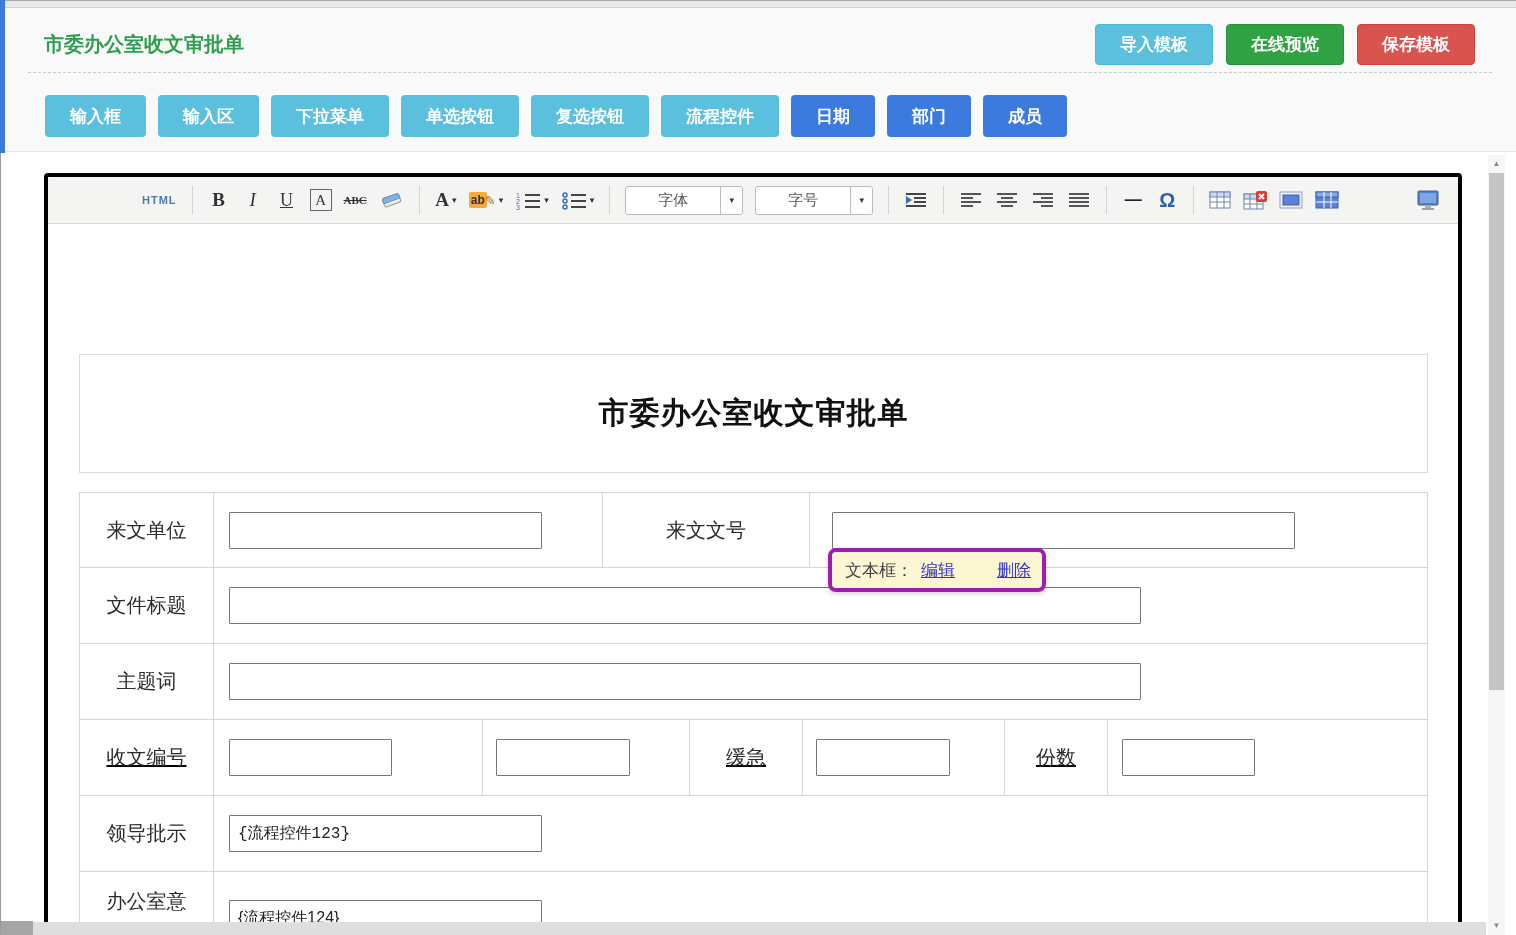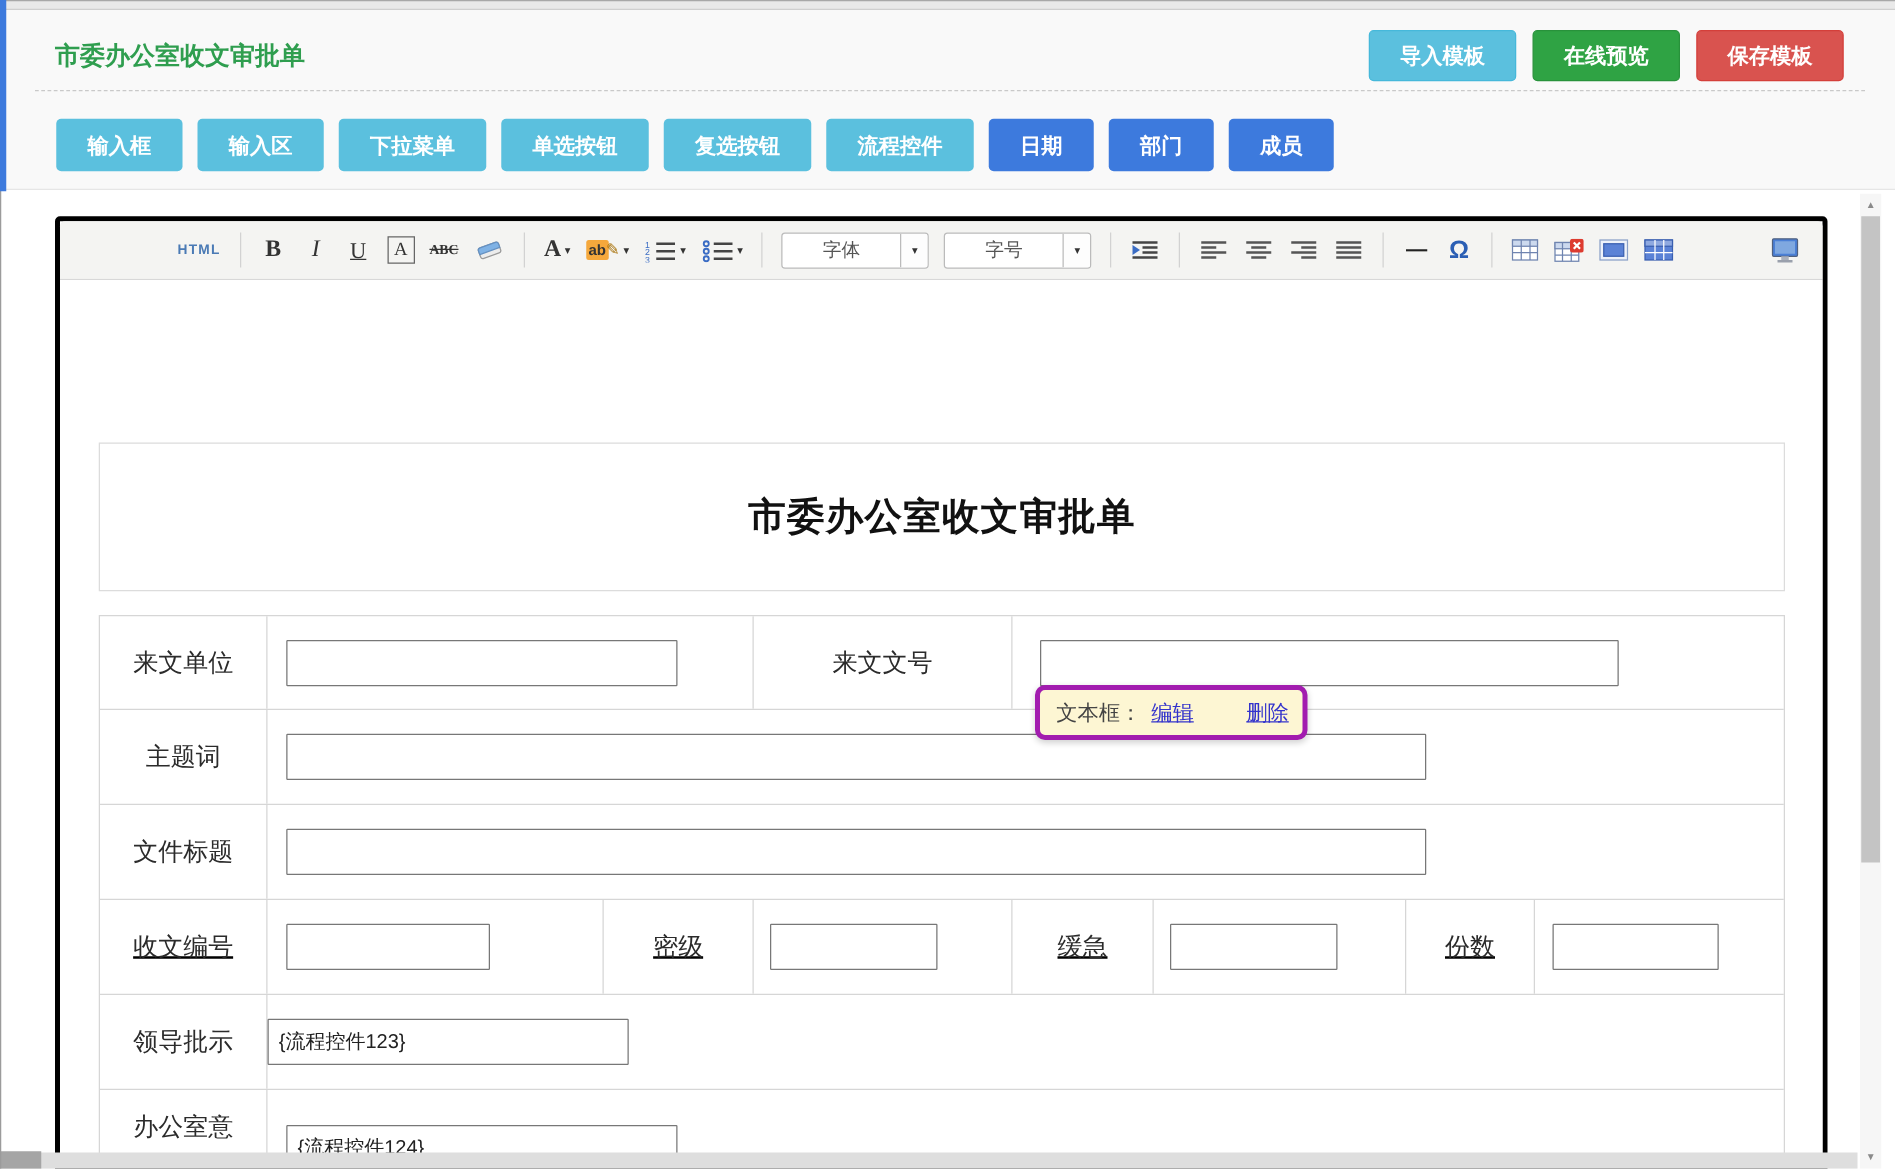--- a/index.html
+++ b/index.html
@@ -290,56 +290,55 @@
           <div class="cell brd" style="width:389px;">
             <input class="inp" style="width: 313px; margin-left: 15px;" value="">
           </div>
           <div class="cell lab brd" style="width:207px;">来文文号</div>
           <div class="cell" style="flex:1;">
             <input class="inp" style="width: 463px; margin-left: 22px;" value="">
           </div>
         </div>
 
         <div class="trow" style="height:76px;">
+          <div class="cell lab brd" style="width:134px;">文件标题</div>
+          <div class="cell" style="flex:1;">
+            <input class="inp" style="width: 912px; margin-left: 15px;" value="">
+          </div>
+        </div>
+
+        <div class="trow" style="height:76px;">
           <div class="cell lab brd" style="width:134px;">主题词</div>
-          <div class="cell" style="flex:1;">
-            <input class="inp" style="width: 912px; margin-left: 15px;" value="">
-          </div>
-        </div>
-
-        <div class="trow" style="height:76px;">
-          <div class="cell lab brd" style="width:134px;">文件标题</div>
           <div class="cell" style="flex:1;">
             <input class="inp" style="width: 912px; margin-left: 15px;" value="">
           </div>
         </div>
 
         <div class="trow" style="height:76px;text-decoration:underline;">
           <div class="cell lab brd" style="width:134px;">收文编号</div>
           <div class="cell brd" style="width:269px;">
             <input class="inp" style="width: 163px; margin-left: 15px;" value="">
           </div>
-          <div class="cell lab brd" style="width:120px;">密级</div>
           <div class="cell brd" style="width:207px;">
             <input class="inp" style="width: 134px; margin-left: 13px;" value="">
           </div>
           <div class="cell lab brd" style="width:113px;">缓急</div>
           <div class="cell brd" style="width:202px;">
             <input class="inp" style="width: 134px; margin-left: 13px;" value="">
           </div>
           <div class="cell lab brd" style="width:103px;">份数</div>
           <div class="cell" style="flex:1;">
             <input class="inp" style="width: 133px; margin-left: 14px;" value="">
           </div>
         </div>
 
         <div class="trow" style="height:76px;">
           <div class="cell lab brd" style="width:134px;">领导批示</div>
           <div class="cell" style="flex:1;">
-            <input class="inp" style="width: 289px; " value="{流程控件123}">
+            <input class="inp" style="width: 313px; margin-left: 15px; font-family: Liberation Mono, monospace;" value="{流程控件123}">
           </div>
         </div>
 
         <div class="trow" style="height:180px;">
           <div class="cell lab brd" style="width:134px;align-items:flex-start;padding-top:16px;">办公室意</div>
           <div class="cell" style="flex:1;align-items:flex-start;">
             <input class="inp" style="width: 313px; margin-left: 15px; margin-top: 28px;" value="{流程控件124}">
           </div>
         </div>
       </div>

